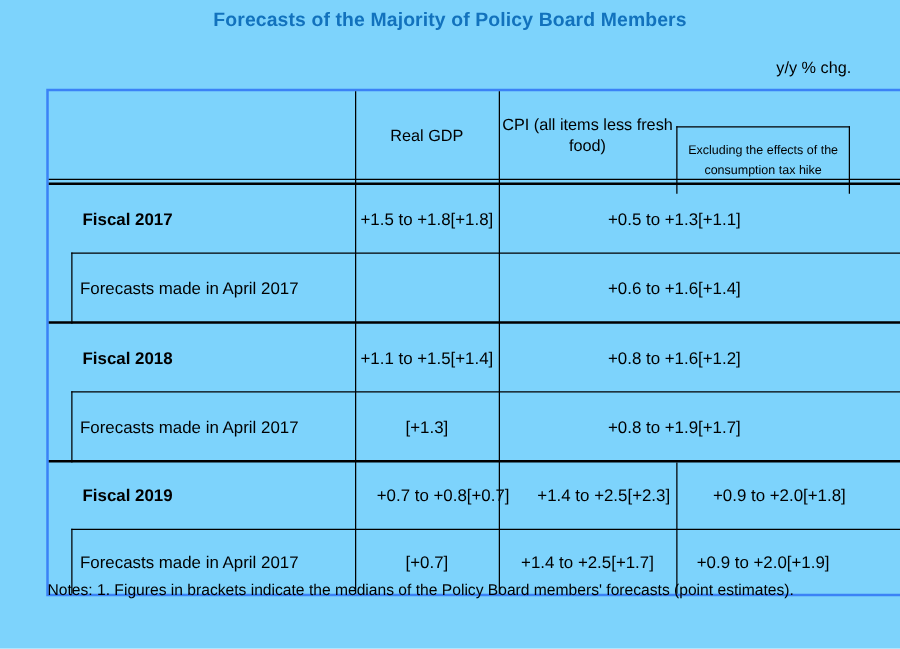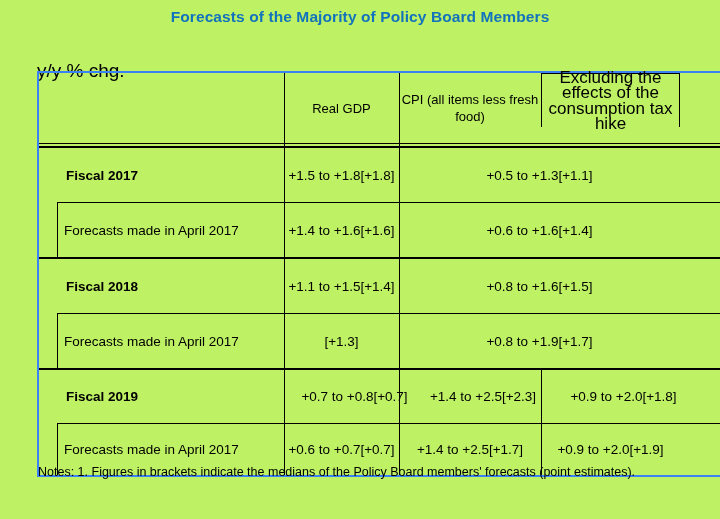--- a/index.html
+++ b/index.html
@@ -1,31 +1,31 @@
 <!DOCTYPE html>
 <html><head>
 <meta charset="utf-8">
 <style>
   html,body{margin:0;padding:0;background:#ffffff;}
   .page{
     position:relative;
     width:720px;height:519px;
-    background:#bef264;
+    background:#7dd3fc;
     font-family:"Liberation Sans","DejaVu Sans",sans-serif;
     color:#000000;
     overflow:hidden;
   }
   .title{
     position:absolute;top:8px;left:0;width:720px;
     text-align:center;font-size:15.5px;font-weight:bold;
     color:#1272bd;letter-spacing:0.1px;
   }
   .unit{
-    position:absolute;top:60px;left:37px;width:644px;
-    text-align:left;font-size:19px;
+    position:absolute;top:46px;left:37px;width:644px;
+    text-align:right;font-size:13px;
   }
   .tbl{
     position:absolute;left:37px;top:71px;width:713px;height:406px;
     border:2px solid #3b82f6;box-sizing:border-box;
   }
   
   .vline{position:absolute;width:1px;background:#000;}
   .v1{left:245px;top:0;height:402px;}
   .v2{left:360px;top:0;height:402px;}
   .v3{left:502px;top:297px;height:105px;}
@@ -46,24 +46,24 @@
   .h5{left:18px;right:0;top:350px;height:1px;}
   
   .hcell{
     position:absolute;top:0;height:70px;
     display:flex;align-items:center;justify-content:center;
     text-align:center;font-size:13px;line-height:17px;
   }
   .hdr-gdp{left:245px;width:115px;}
   .hdr-cpi{left:360px;width:142px;}
   .excl-box{
-    position:absolute;left:502px;top:0;width:139px;height:54px;
+    position:absolute;left:502px;top:28px;width:139px;height:54px;
     border:1px solid #000;border-bottom:none;box-sizing:border-box;
     display:flex;align-items:center;justify-content:center;
-    text-align:center;font-size:17px;line-height:15.5px;
+    text-align:center;font-size:10px;line-height:15.5px;
     padding:0 3px;
   }
   
   .r1{top:75px;height:54px;}
   .r2{top:130px;height:54px;}
   .r3{top:186px;height:54px;}
   .r4{top:241px;height:54px;}
   .r5{top:297px;height:53px;padding-left:13px;}
   .r6{top:351px;height:51px;}
   
@@ -120,37 +120,33 @@
     <div class="val col-gdp r1">
       <div>+1.5 to +1.8</div>
       <div>[+1.8]</div>
     </div>
     <div class="val col-cpi-merged r1">
       <div>+0.5 to +1.3</div>
       <div>[+1.1]</div>
     </div>
 
     <div class="lbl sub r2">Forecasts made in April 2017</div>
-    <div class="val col-gdp r2">
-      <div>+1.4 to +1.6</div>
-      <div>[+1.6]</div>
-    </div>
     <div class="val col-cpi-merged r2">
       <div>+0.6 to +1.6</div>
       <div>[+1.4]</div>
     </div>
 
     <div class="lbl fiscal r3">Fiscal 2018</div>
     <div class="val col-gdp r3">
       <div>+1.1 to +1.5</div>
       <div>[+1.4]</div>
     </div>
     <div class="val col-cpi-merged r3">
       <div>+0.8 to +1.6</div>
-      <div>[+1.5]</div>
+      <div>[+1.2]</div>
     </div>
 
     <div class="lbl sub r4">Forecasts made in April 2017</div>
     <div class="val col-gdp r4">
       <div>[+1.3]</div>
     </div>
     <div class="val col-cpi-merged r4">
       <div>+0.8 to +1.9</div>
       <div>[+1.7]</div>
     </div>
@@ -164,21 +160,20 @@
       <div>+1.4 to +2.5</div>
       <div>[+2.3]</div>
     </div>
     <div class="val col-excl r5">
       <div>+0.9 to +2.0</div>
       <div>[+1.8]</div>
     </div>
 
     <div class="lbl sub r6">Forecasts made in April 2017</div>
     <div class="val col-gdp r6">
-      <div>+0.6 to +0.7</div>
       <div>[+0.7]</div>
     </div>
     <div class="val col-cpi r6">
       <div>+1.4 to +2.5</div>
       <div>[+1.7]</div>
     </div>
     <div class="val col-excl r6">
       <div>+0.9 to +2.0</div>
       <div>[+1.9]</div>
     </div>

